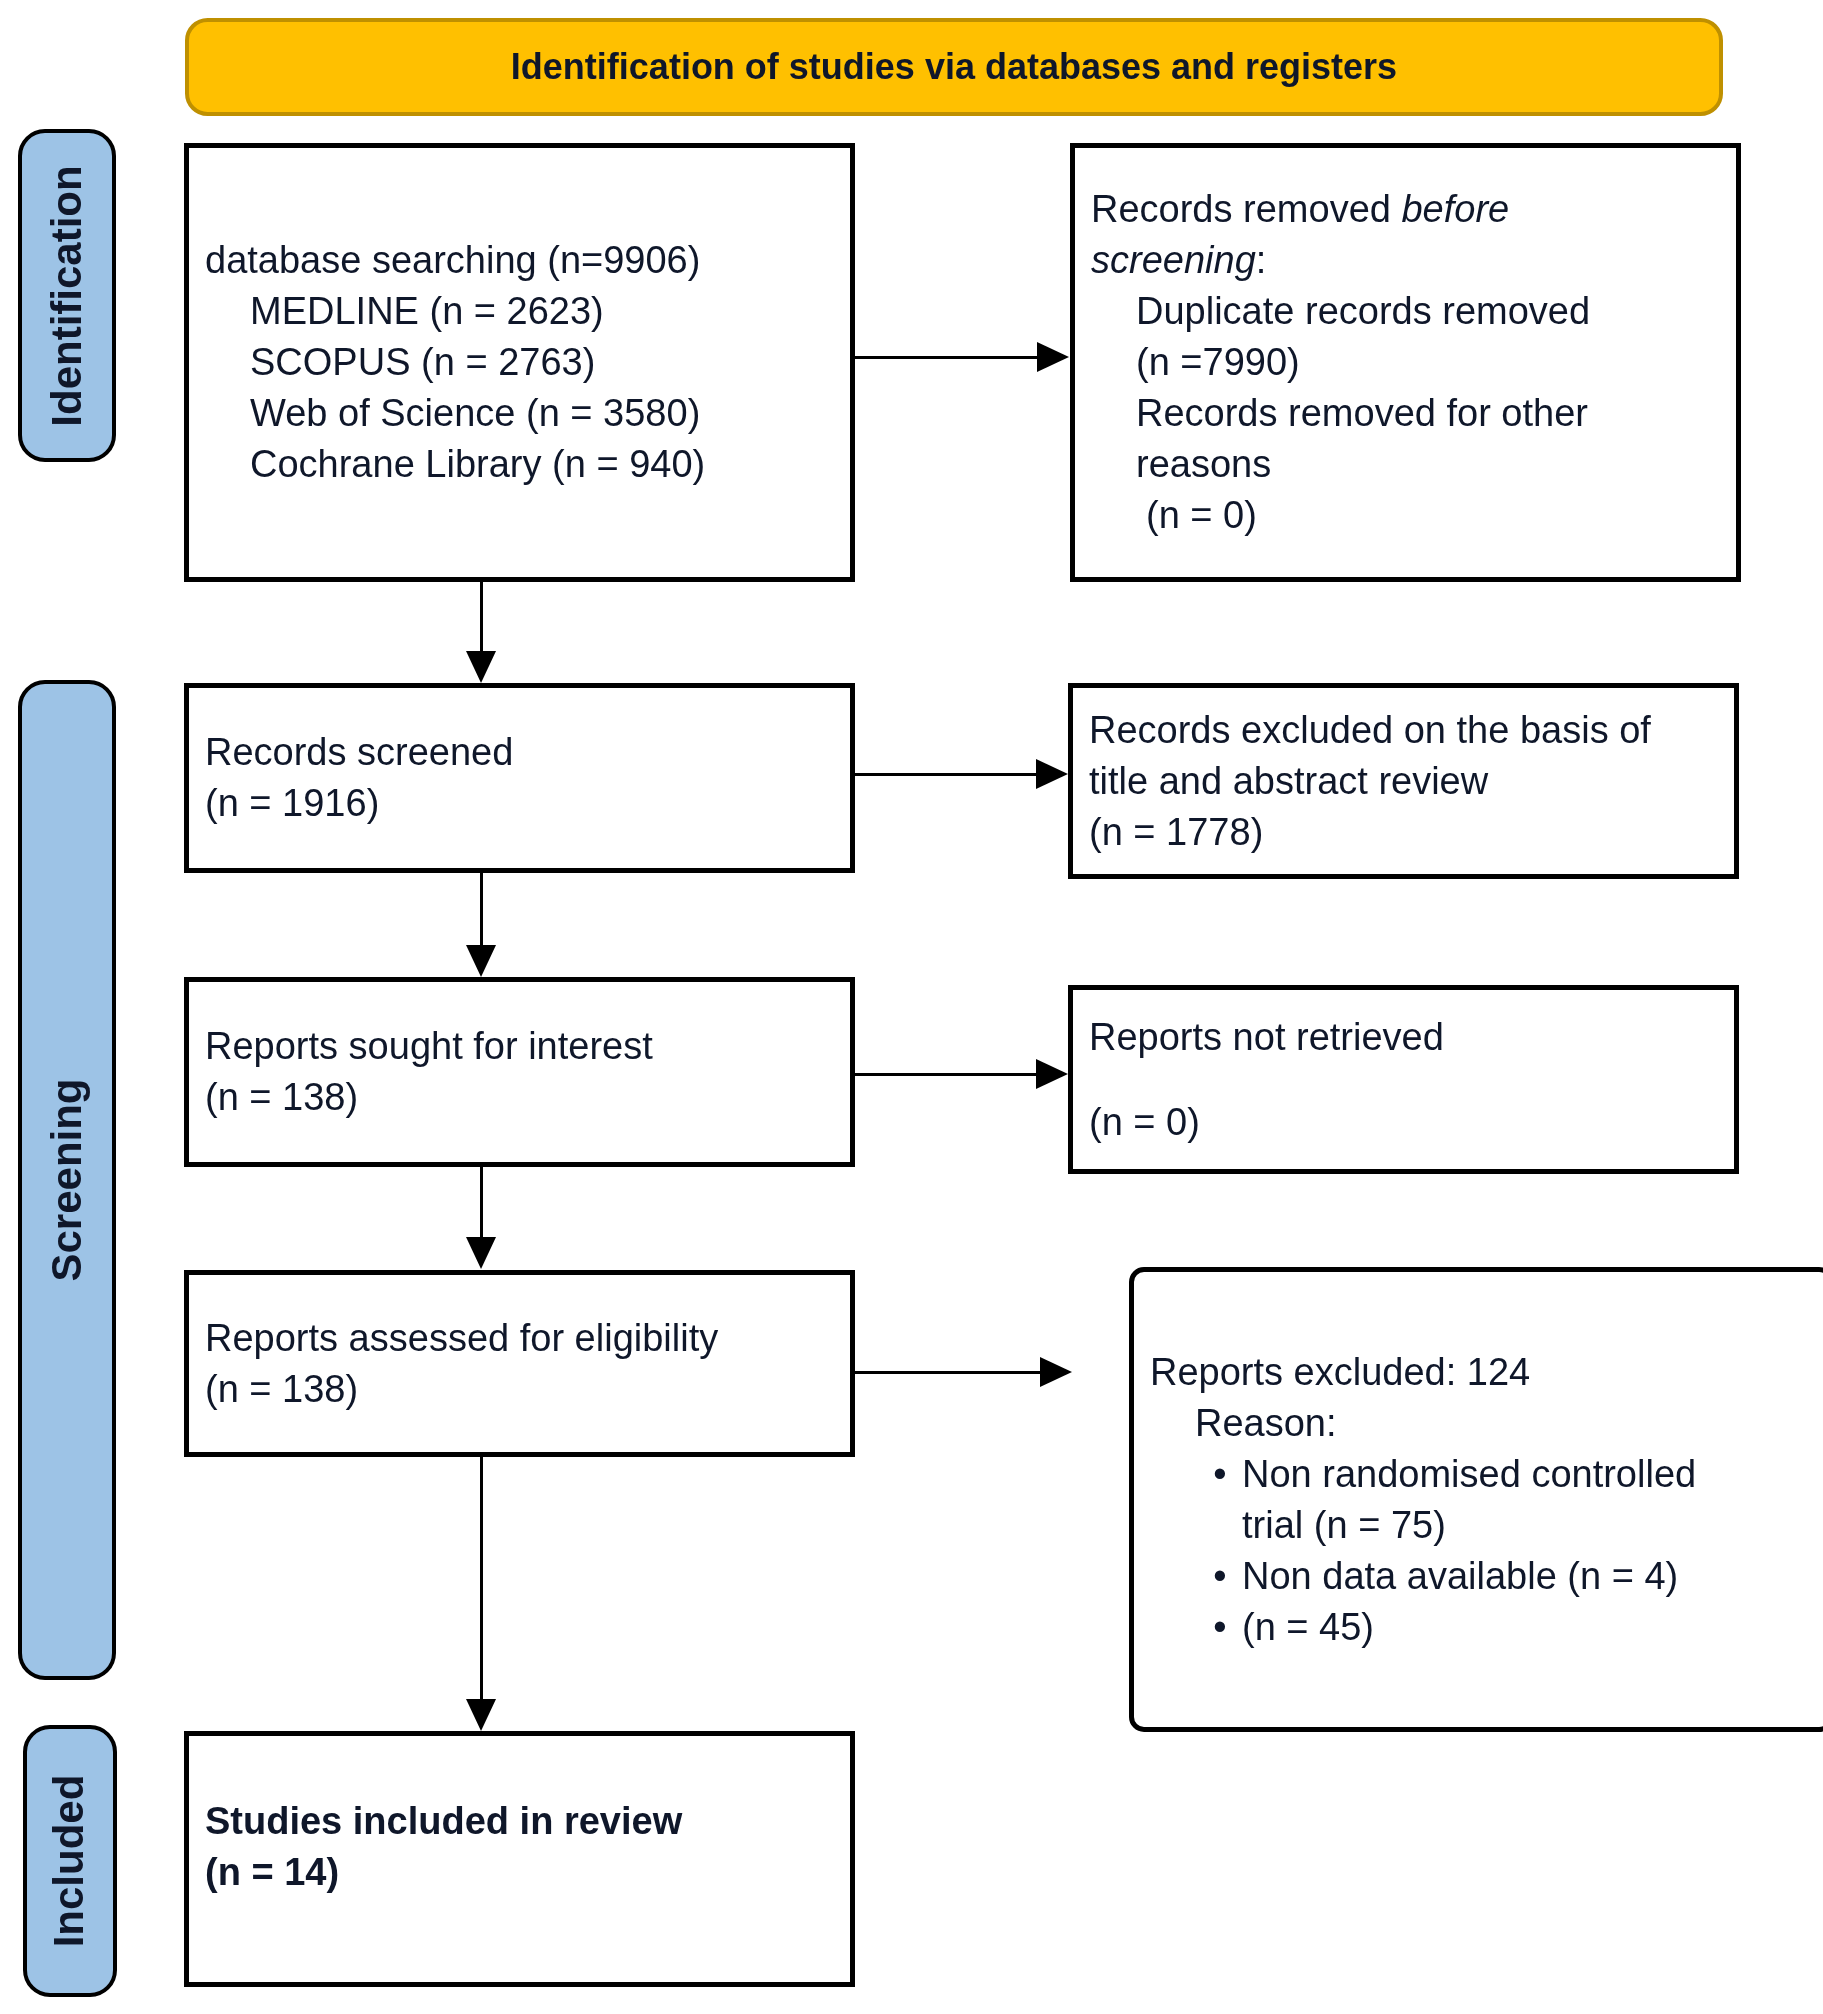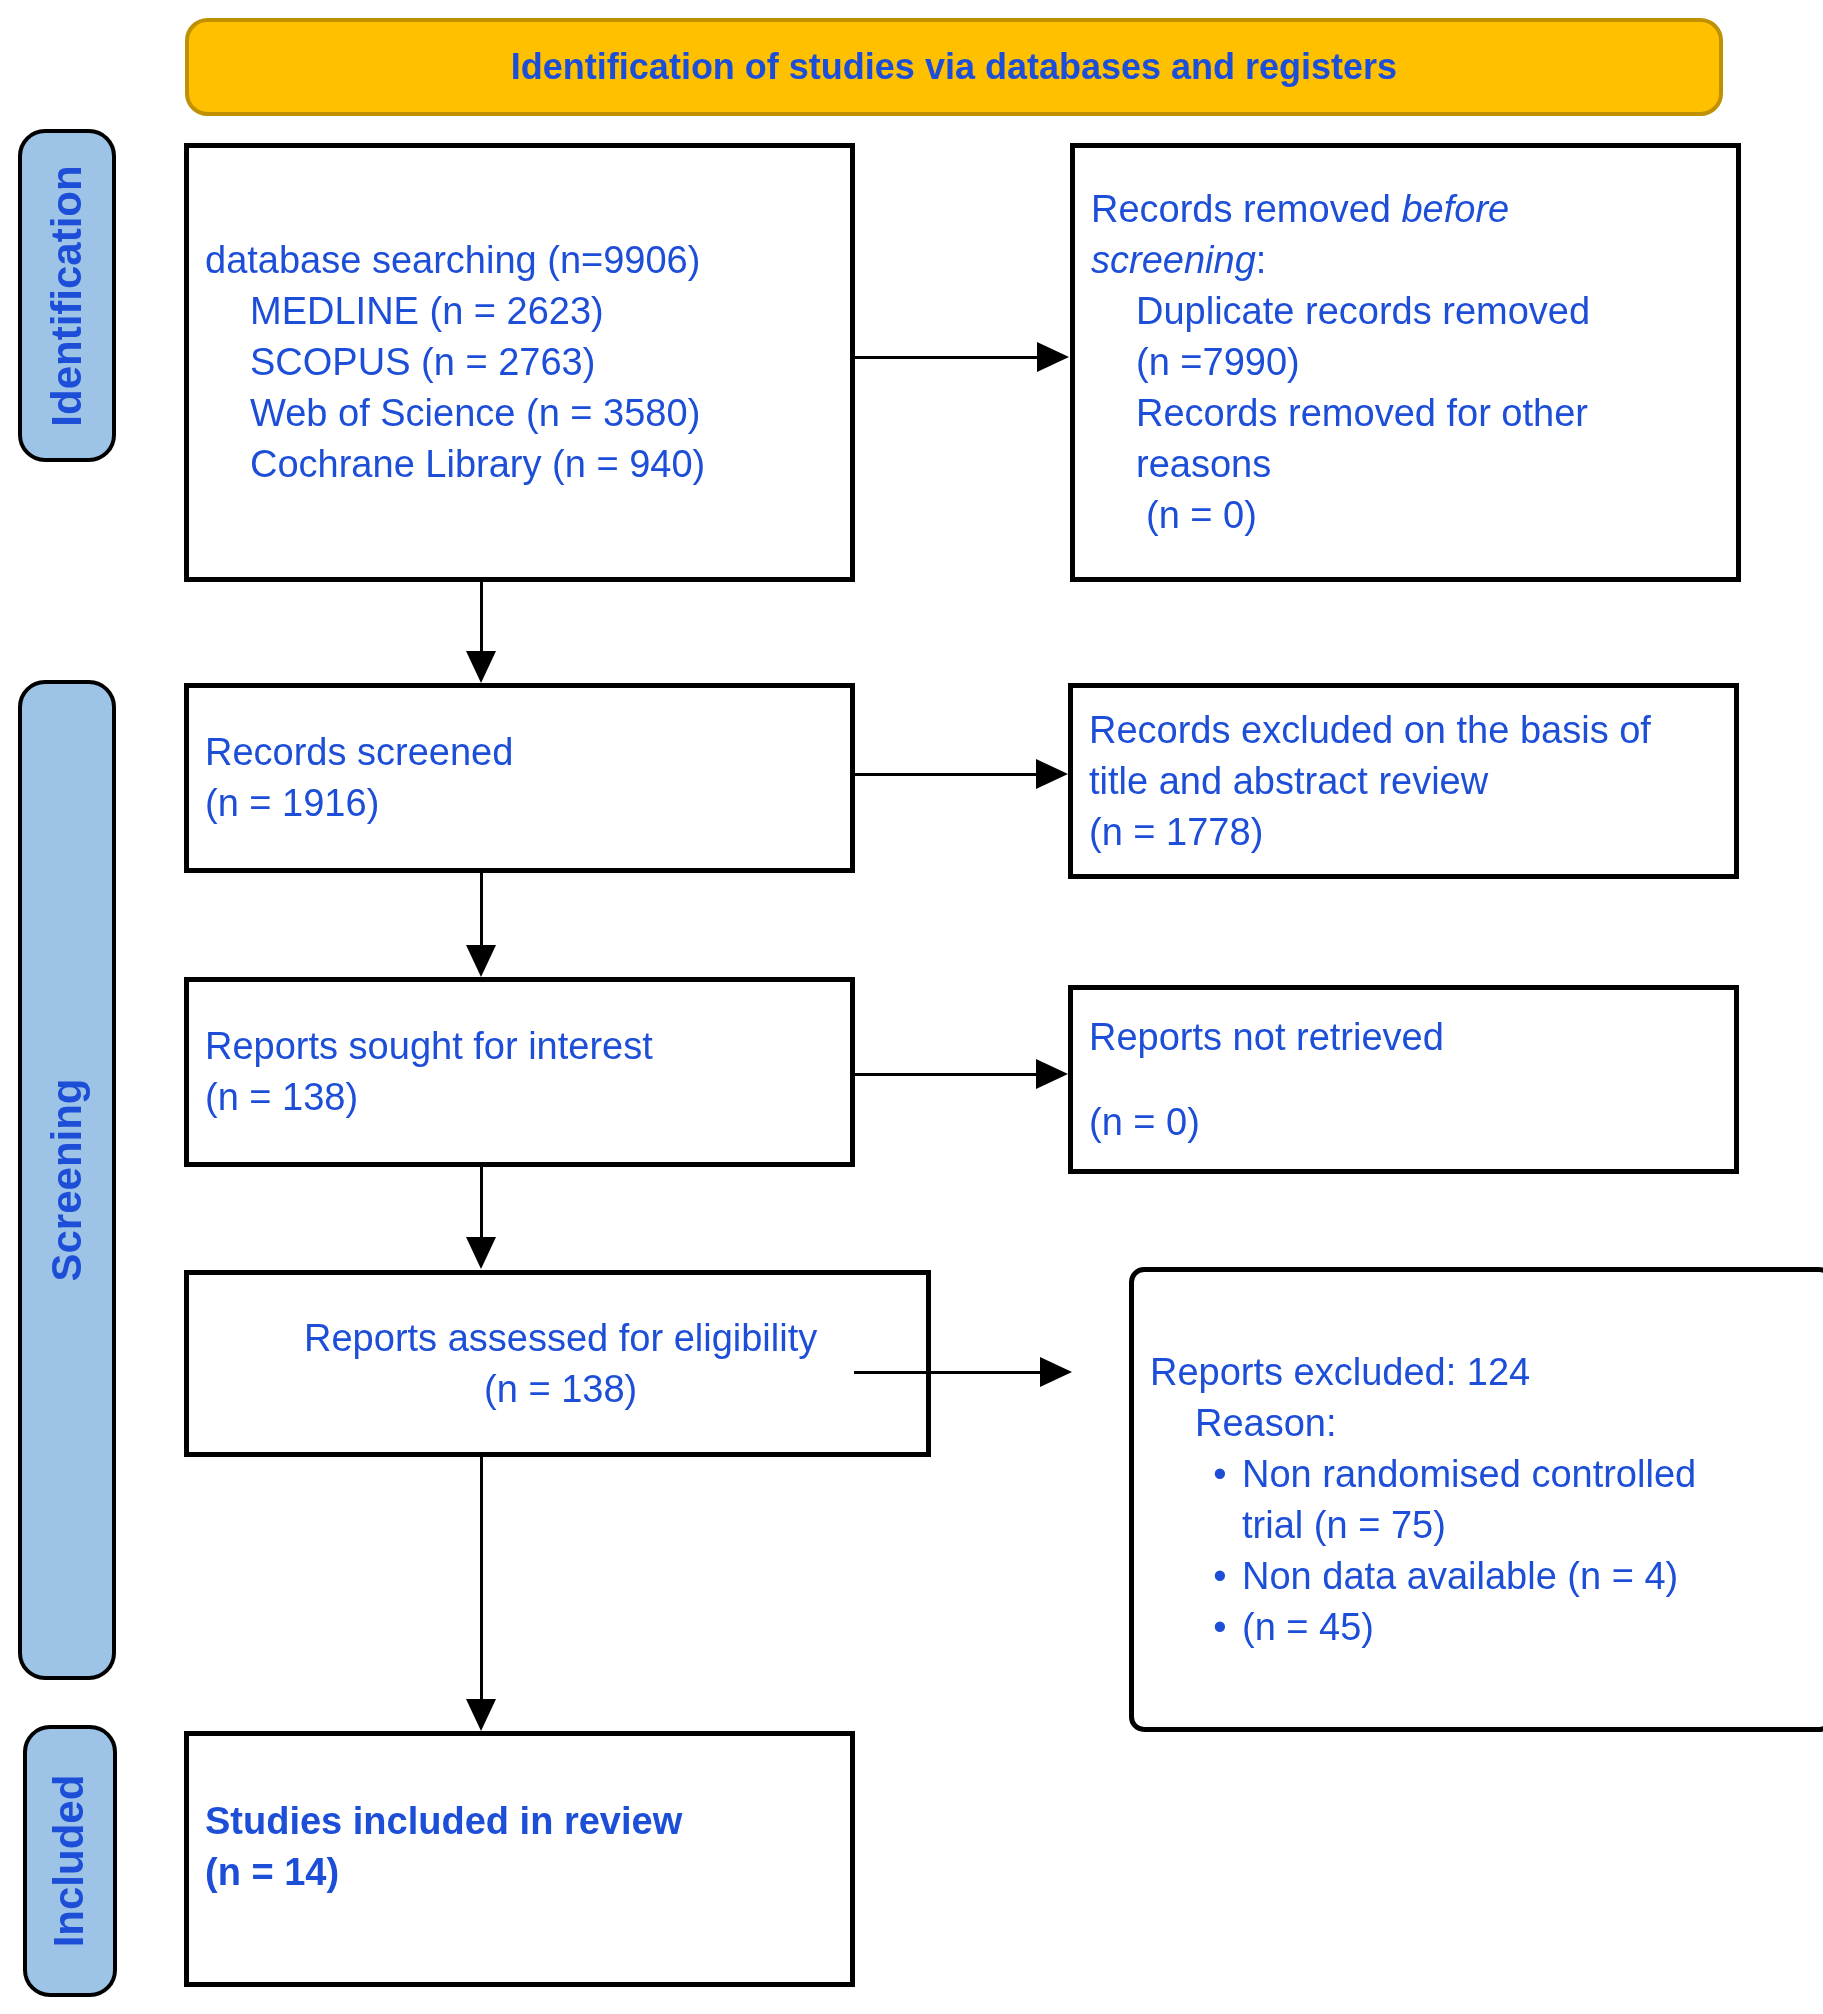--- a/index.html
+++ b/index.html
@@ -6,21 +6,21 @@
     margin: 0;
     padding: 0;
     background: #ffffff;
   }
   .canvas {
     position: relative;
     width: 1823px;
     height: 2014px;
     background: #ffffff;
     font-family: "Liberation Sans", "DejaVu Sans", sans-serif;
-    color: #1d4ed8;
+    color: #0f172a;
     overflow: hidden;
   }
 
   
   .banner {
     position: absolute;
     left: 185px; top: 18px;
     width: 1538px; height: 98px;
     background: #FFC000;
     border: 4.8px solid #BF9000;
@@ -66,21 +66,21 @@
     padding: 8px 9.7px 8px 16px;
     font-size: 38px;
     line-height: 51px;
   }
   .box-records-identified   { left: 184px;  top: 143px;  width: 671px; height: 439px; }
   .box-records-removed      { left: 1070px; top: 143px;  width: 671px; height: 439px; }
   .box-records-screened     { left: 184px;  top: 683px;  width: 671px; height: 190px; }
   .box-records-excluded     { left: 1068px; top: 683px;  width: 671px; height: 196px; }
   .box-reports-sought       { left: 184px;  top: 977px; width: 671px; height: 190px; }
   .box-reports-not-retrieved{ left: 1068px; top: 985px; width: 671px; height: 189px; gap: 34px; }
-  .box-reports-assessed     { left: 184px;  top: 1270px; width: 747px; height: 187px; text-align: center; }
+  .box-reports-assessed     { left: 184px;  top: 1270px; width: 671px; height: 187px; }
   .box-reports-excluded     { left: 1129px; top: 1267px; width: 705px; height: 465px; border-radius: 15px; }
   .box-studies-included     { left: 184px;  top: 1731px; width: 671px; height: 256px;
                               justify-content: flex-start; padding-top: 60px; font-weight: bold; }
 
   .line { white-space: nowrap; }
   .indent  { margin-left: 45px; }
   .indent2 { margin-left: 55px; }
   .it { font-style: italic; }
 
   

